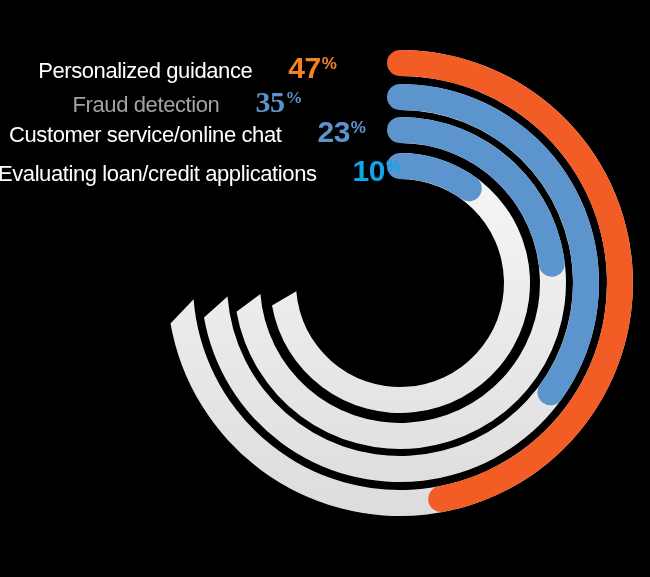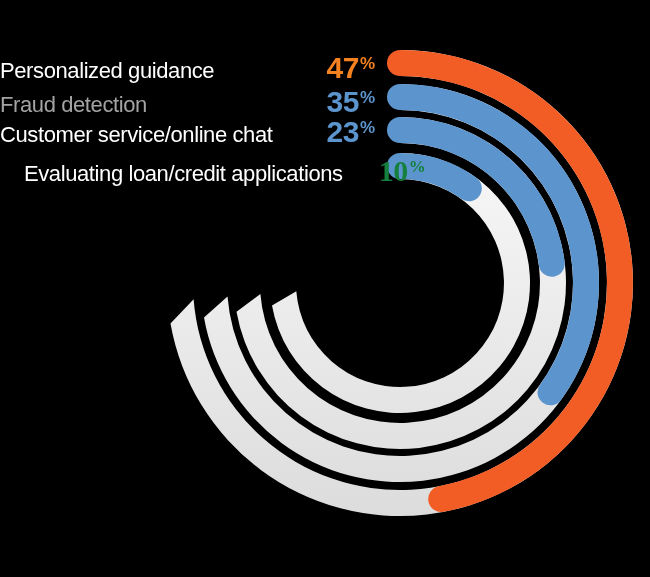--- a/index.html
+++ b/index.html
@@ -3,21 +3,21 @@
 <meta charset="utf-8">
 <style>
   html,body{margin:0;padding:0;background:#000;}
   .stage{
     position:relative;width:650px;height:577px;background:#000;overflow:hidden;
     font-family:"Liberation Sans",sans-serif;
   }
   .stage svg{position:absolute;left:0;top:0;}
   .row{
     position:absolute;left:0;right:275px;
-    display:flex;justify-content:space-between;align-items:baseline;gap:7px;
+    display:flex;justify-content:center;align-items:baseline;gap:7px;
     line-height:30px;white-space:nowrap;
   }
   .lbl{font-size:22px;letter-spacing:-0.4px;color:#fff;}
   .val{font-weight:bold;font-size:30px;letter-spacing:-0.5px;margin-left:29px;}
   .pct{font-size:17px;vertical-align:0.55em;margin-left:1px;letter-spacing:0;font-weight:bold;}
 </style>
 </head>
 <body>
 
 <div class="stage">
@@ -43,26 +43,26 @@
       </g>
   </svg>
 
   <div class="row" style="top:48.5px">
     <span class="lbl" style="color: rgb(255, 255, 255);">Personalized guidance</span>
     <span class="val" style="color: rgb(245, 130, 32);"><span class="num">47</span><sup class="pct">%</sup></span>
   </div>
 
   <div class="row" style="top:82.5px">
     <span class="lbl" style="color: #a3a3a3;">Fraud detection</span>
-    <span class="val" style="color: rgb(92, 149, 206);"><span class="num">35</span><sup class="pct">%</sup></span>
+    <span class="val" style="color: rgb(92, 149, 206); font-family: Liberation Serif, serif;"><span class="num">35</span><sup class="pct">%</sup></span>
   </div>
 
   <div class="row" style="top:113px">
     <span class="lbl" style="color: rgb(255, 255, 255);">Customer service/online chat</span>
     <span class="val" style="color: rgb(92, 149, 206);"><span class="num">23</span><sup class="pct">%</sup></span>
   </div>
 
   <div class="row" style="top:151.5px">
     <span class="lbl" style="color: rgb(255, 255, 255); margin-left: 24px;">Evaluating loan/credit applications</span>
-    <span class="val" style="color: #15803d; font-family: Liberation Serif, serif;"><span class="num">10</span><sup class="pct">%</sup></span>
+    <span class="val" style="color: #0ea5e9;"><span class="num">10</span><sup class="pct">%</sup></span>
   </div>
 
 </div>
 
 </body></html>

